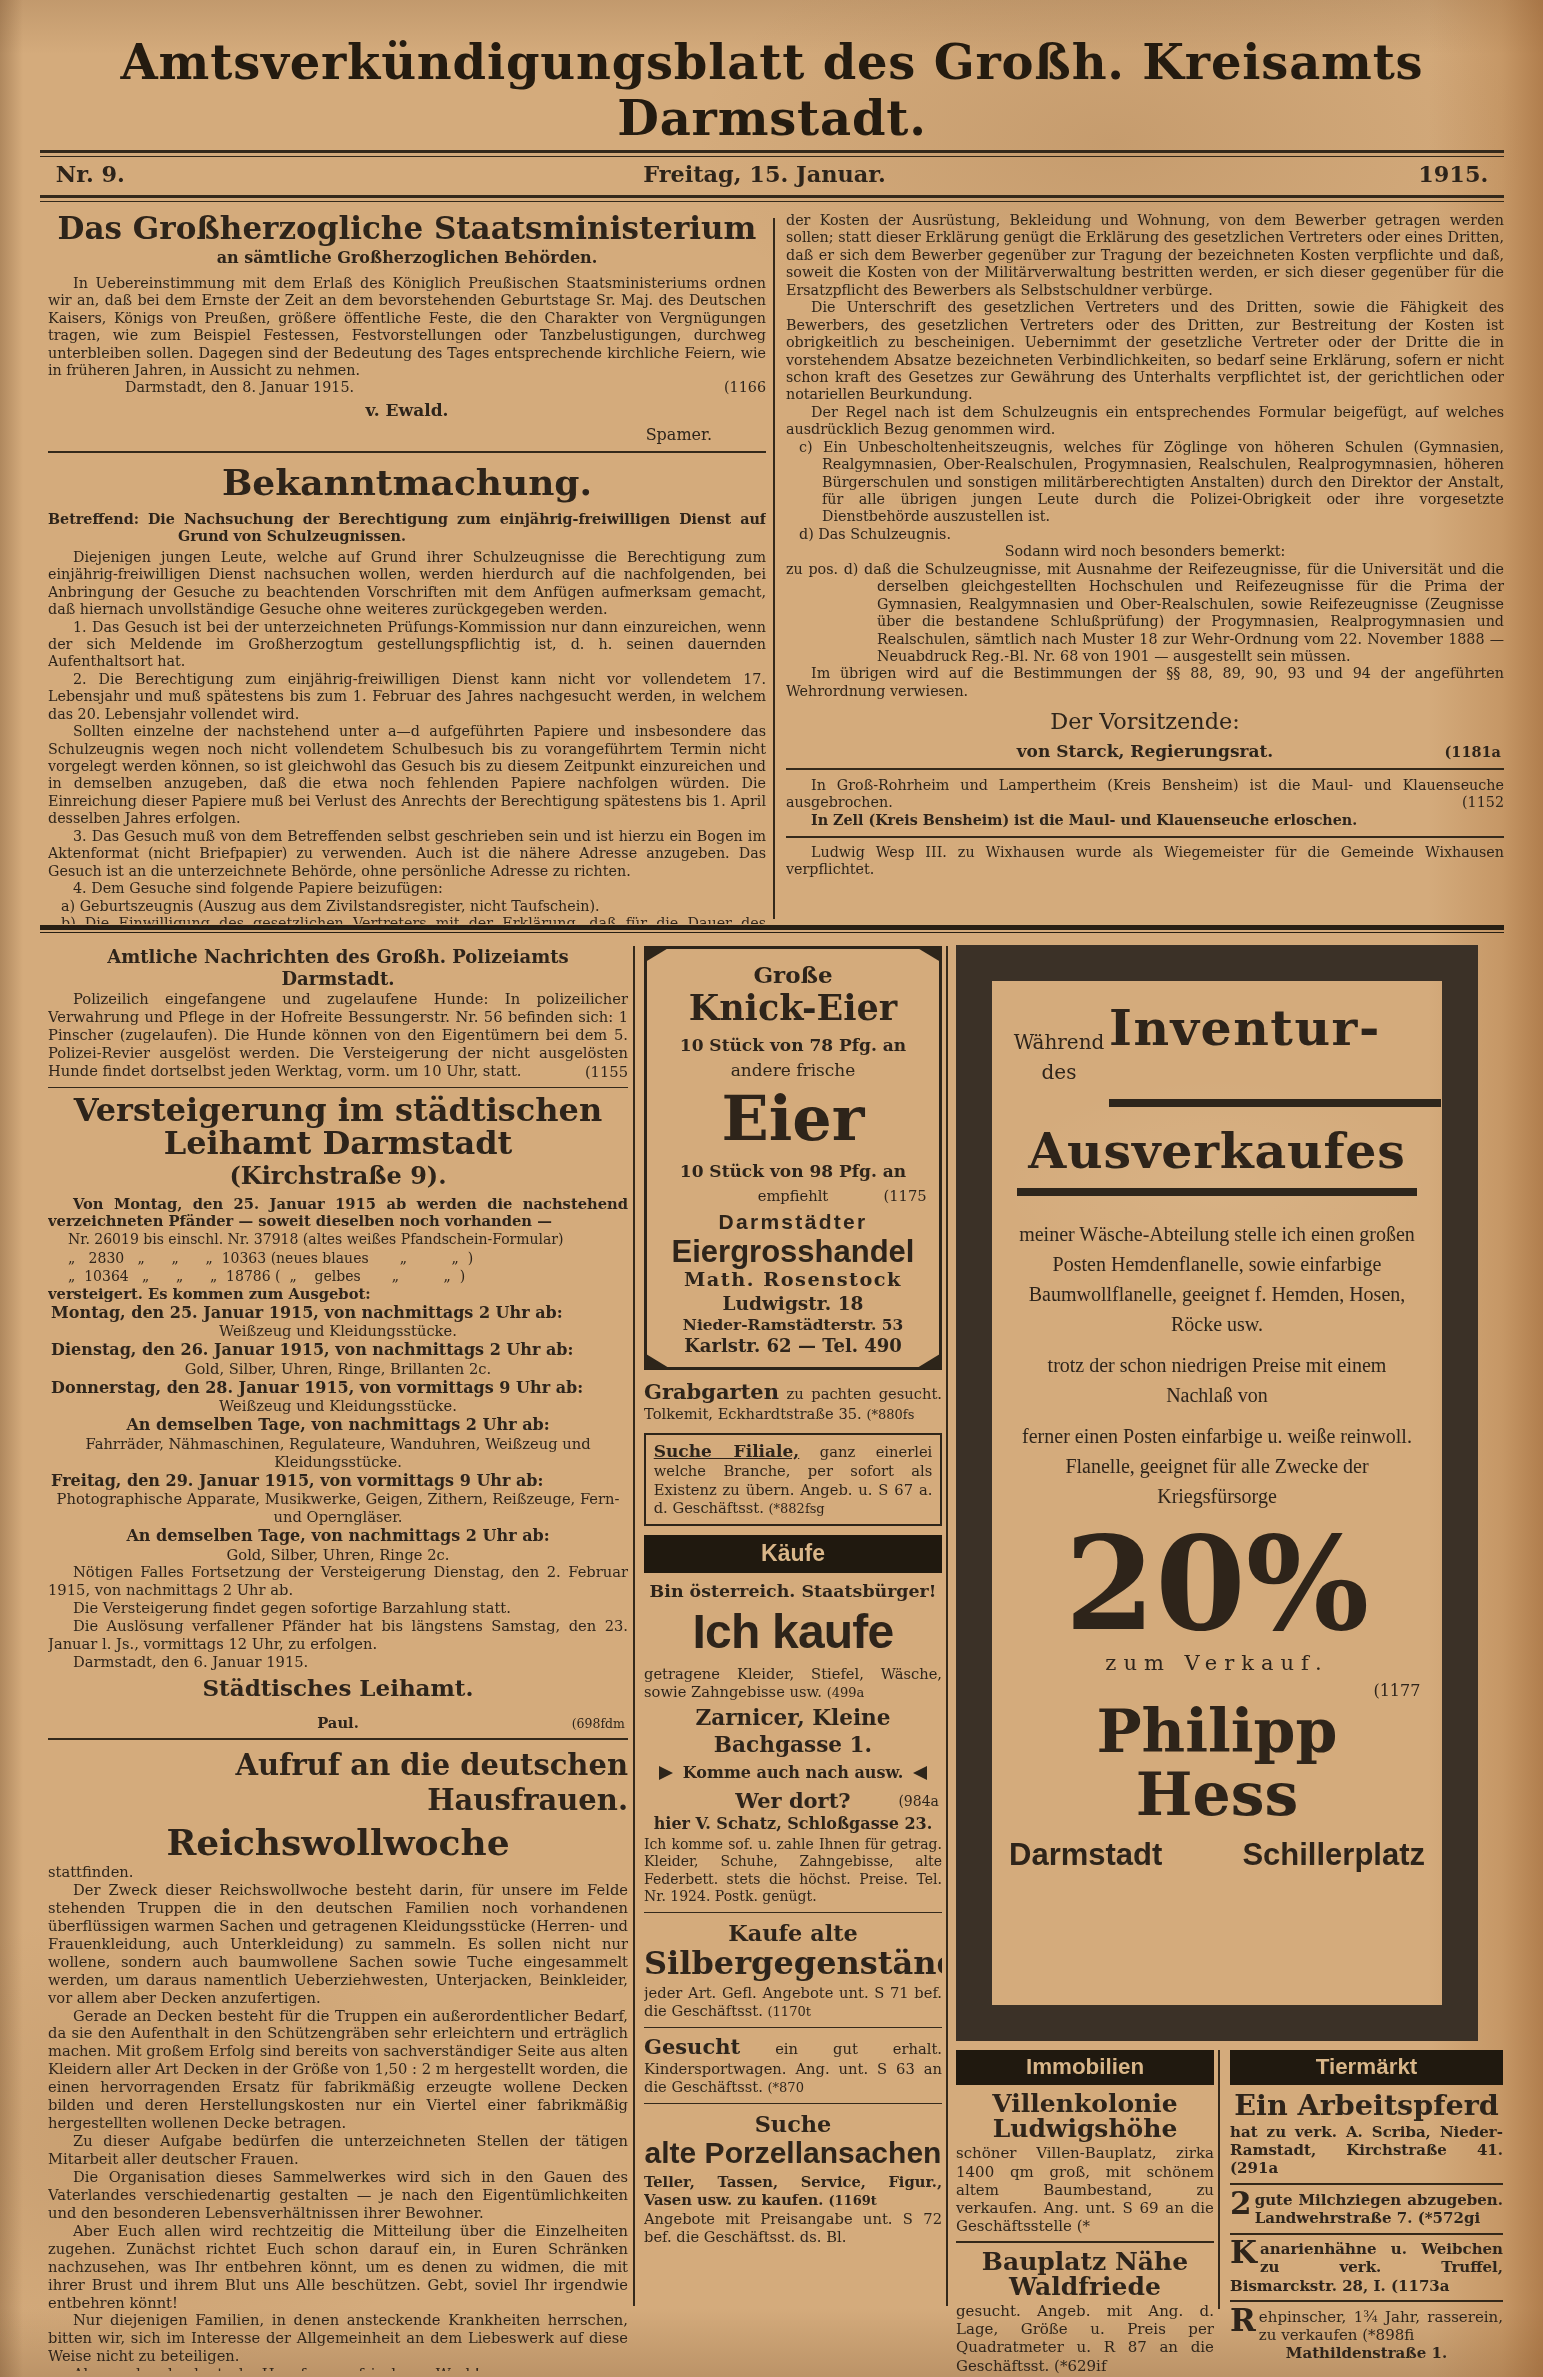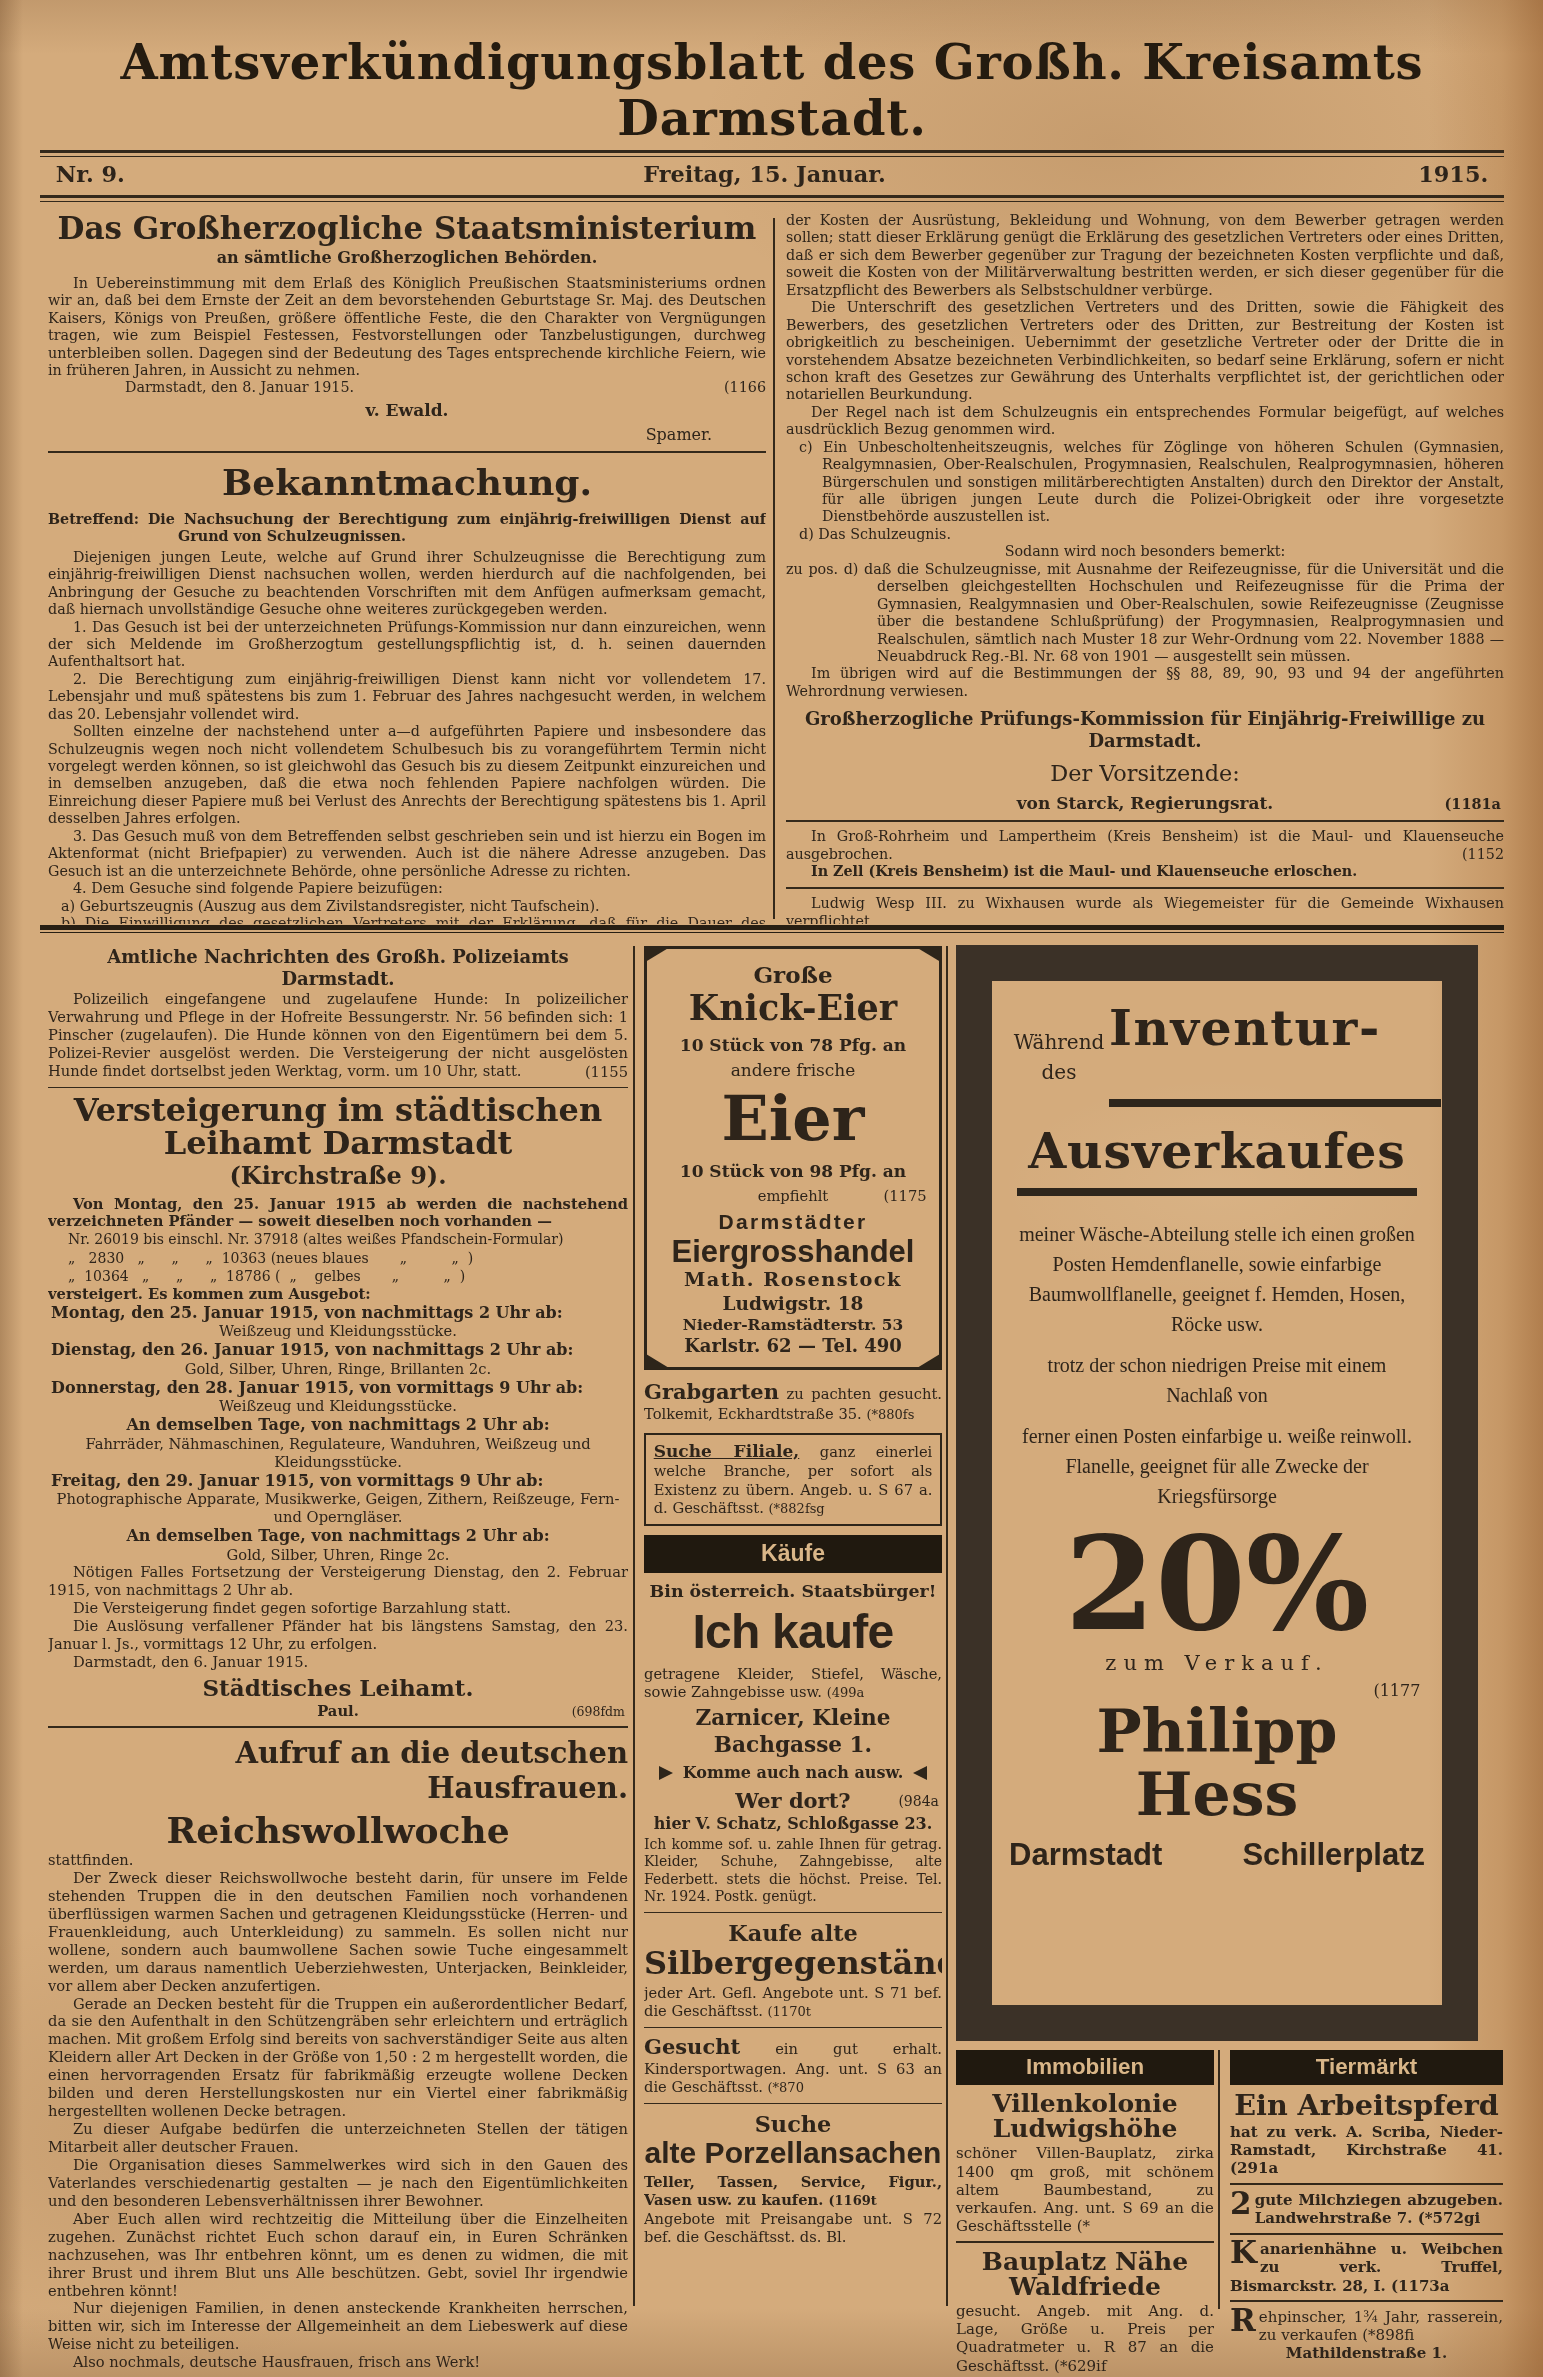--- a/index.html
+++ b/index.html
@@ -20,21 +20,21 @@
   p.ind { text-indent:25px; }
   p.hang { padding-left:36px; text-indent:-23px; }
   p.hang2 { padding-left:91px; text-indent:-91px; }
   p.ctr { text-align:center; }
   p.cont { text-indent:0; }
   .rule { border:0; border-top:2.3px solid #34291b; margin:6.2px 0; }
   .rule.thin { border-top-width:1.5px; }
   .rule-double { height:7px; border-top:3.1px solid #34291b; border-bottom:1.5px solid #34291b; }
   .row-between { display:flex; justify-content:space-between; }
   .ref-line { text-align:right; margin-top:-17px; }
-  .crow { position:relative; text-align:center; }
+  .crow { position:relative; text-align:center;margin-top:12px; }
   .crow .r { position:absolute; right:3.1px; top:1.5px; font-size:.85em; }
 
   
   #masthead { top:34px; left:0; width:100%; text-align:center; font-size:48px; font-weight:bold;
               letter-spacing:0.8px; color:#241b10; }
   #dateline { top:161px; left:48px; width:1448px; font-size:22.4px; font-weight:bold; }
   #dateline .c { position:absolute; left:0; right:15px; text-align:center; }
 
   
   #tl, #tr { top:212px; width:718px; font-size:14.3px; line-height:1.22; height:712px; overflow:hidden; }
@@ -197,21 +197,20 @@
     <div class="jp">
         <p class="cont">der Kosten der Ausrüstung, Bekleidung und Wohnung, von dem Bewerber getragen werden sollen; statt dieser Erklärung genügt die Erklärung des gesetzlichen Vertreters oder eines Dritten, daß er sich dem Bewerber gegenüber zur Tragung der bezeichneten Kosten verpflichte und daß, soweit die Kosten von der Militärverwaltung bestritten werden, er sich dieser gegenüber für die Ersatzpflicht des Bewerbers als Selbstschuldner verbürge.</p>
         <p class="ind">Die Unterschrift des gesetzlichen Vertreters und des Dritten, sowie die Fähigkeit des Bewerbers, des gesetzlichen Vertreters oder des Dritten, zur Bestreitung der Kosten ist obrigkeitlich zu bescheinigen. Uebernimmt der gesetzliche Vertreter oder der Dritte die in vorstehendem Absatze bezeichneten Verbindlichkeiten, so bedarf seine Erklärung, sofern er nicht schon kraft des Gesetzes zur Gewährung des Unterhalts verpflichtet ist, der gerichtlichen oder notariellen Beurkundung.</p>
         <p class="ind">Der Regel nach ist dem Schulzeugnis ein entsprechendes Formular beigefügt, auf welches ausdrücklich Bezug genommen wird.</p>
         <p class="hang">c) Ein Unbescholtenheitszeugnis, welches für Zöglinge von höheren Schulen (Gymnasien, Realgymnasien, Ober-Realschulen, Progymnasien, Realschulen, Realprogymnasien, höheren Bürgerschulen und sonstigen militärberechtigten Anstalten) durch den Direktor der Anstalt, für alle übrigen jungen Leute durch die Polizei-Obrigkeit oder ihre vorgesetzte Dienstbehörde auszustellen ist.</p>
         <p class="hang">d) Das Schulzeugnis.</p>
         <p class="ctr">Sodann wird noch besonders bemerkt:</p>
         <p class="hang2">zu pos. d) daß die Schulzeugnisse, mit Ausnahme der Reifezeugnisse, für die Universität und die derselben gleichgestellten Hochschulen und Reifezeugnisse für die Prima der Gymnasien, Realgymnasien und Ober-Realschulen, sowie Reifezeugnisse (Zeugnisse über die bestandene Schlußprüfung) der Progymnasien, Realprogymnasien und Realschulen, sämtlich nach Muster 18 zur Wehr-Ordnung vom 22. November 1888 — Neuabdruck Reg.-Bl. Nr. 68 von 1901 — ausgestellt sein müssen.</p>
         <p class="ind">Im übrigen wird auf die Bestimmungen der §§ 88, 89, 90, 93 und 94 der angeführten Wehrordnung verwiesen.</p>
       </div>
-    <p class="comm">Großherzogliche Prüfungs-Kommission für Einjährig-Freiwillige zu Darmstadt.</p>
     <p class="chair">Der Vorsitzende:</p>
     <div class="crow chair-name">
       <span>von Starck, Regierungsrat.</span>
       <span class="r">(1181a</span>
     </div>
     <hr class="rule">
     <p class="jp ind">In Groß-Rohrheim und Lampertheim (Kreis Bensheim) ist die Maul- und Klauenseuche ausgebrochen.</p>
     <div class="ref-line">(1152</div>
     <p class="jp ind boldp">In Zell (Kreis Bensheim) ist die Maul- und Klauenseuche erloschen.</p>
     <hr class="rule">

